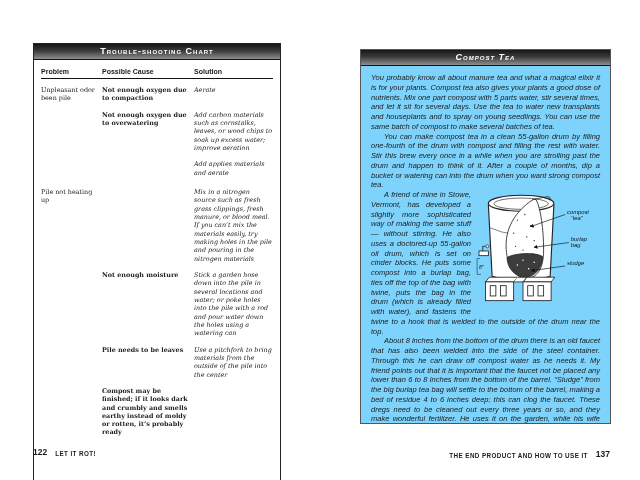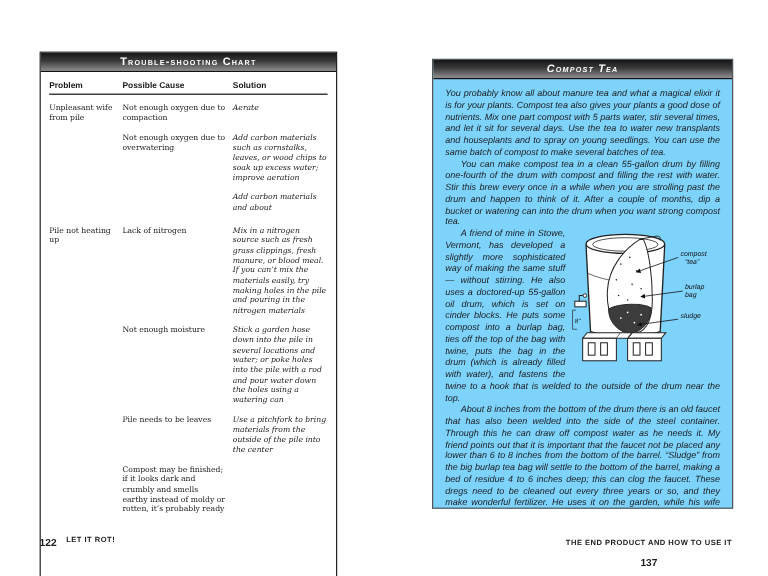--- a/index.html
+++ b/index.html
@@ -31,40 +31,40 @@
     font-weight:bold; font-size:7px; padding:3px 0 3px 0;
     border-bottom:1.5px solid #111;
   }
   .table-body { padding-top:7px; }
   .row-group {
     display:grid; grid-template-columns:55px 86px 1fr; column-gap:6px; row-gap:8px;
     margin-bottom:11px;
     font-family:"DejaVu Serif", serif; font-size:6.4px; line-height:1.3; color:#222;
   }
   .cell-problem { grid-column:1; grid-row:1; }
-  .cell-cause   { grid-column:2; }
+  .cell-cause   { grid-column:2;font-weight:bold; }
   .cell-solution{ grid-column:3;font-style:italic; }
 
   
   .right-box {
     position:absolute; left:360px; top:49px; width:251px; height:375px;
     border:1px solid #555; background:#7dd3fc; overflow:hidden;font-style:italic;
   }
   .right-text { padding:7px 10px 0 10px; font-size:7.5px; line-height:1.3; text-align:justify; color:#1b1b1b; }
   .right-text p { margin:0; }
   .right-text p.indented { text-indent:13px; }
   .figure-float { float:right; width:124px; margin:2px 0 2px 5px; }
   .figure-float svg { display:block; width:124px; height:118px; }
 
   
   .footer-left {
-    position:absolute; left:33px; top:447px; display:flex; align-items:flex-start; gap:8px;
+    position:absolute; left:33px; top:447px; display:flex; align-items:flex-end; gap:8px;
   }
   .footer-right {
-    position:absolute; right:30px; top:449px; display:flex; align-items:center; gap:8px;flex-direction:column;
+    position:absolute; right:30px; top:449px; display:flex; align-items:flex-end; gap:8px;
   }
   .folio { font-weight:bold; font-size:8.5px; }
   .running-head { font-weight:bold; font-size:6.3px; letter-spacing:0.4px; }
 </style>
 </head>
 <body>
 
 <div class="spread">
 
   <div class="left-table">
@@ -73,31 +73,30 @@
     </div>
     <div class="table-inner">
       <div class="col-headers">
         <span>Problem</span>
         <span>Possible Cause</span>
         <span>Solution</span>
       </div>
       <div class="table-body">
 
         <div class="row-group">
-          <div class="cell-problem">Unpleasant wife from pile</div>
+          <div class="cell-problem">Unpleasant odor been pile</div>
           <div class="cell-cause">Not enough oxygen due to compaction</div>
           <div class="cell-solution">Aerate</div>
           <div class="cell-cause">Not enough oxygen due to overwatering</div>
           <div class="cell-solution">Add carbon materials such as cornstalks, leaves, or wood chips to soak up excess water; improve aeration</div>
-          <div class="cell-solution">Add carbon materials and about</div>
+          <div class="cell-solution">Add applies materials and aerate</div>
         </div>
 
         <div class="row-group">
           <div class="cell-problem">Pile not heating up</div>
-          <div class="cell-cause">Lack of nitrogen</div>
           <div class="cell-solution">Mix in a nitrogen source such as fresh grass clippings, fresh manure, or blood meal. If you can’t mix the materials easily, try making holes in the pile and pouring in the nitrogen materials</div>
           <div class="cell-cause">Not enough moisture</div>
           <div class="cell-solution">Stick a garden hose down into the pile in several locations and water; or poke holes into the pile with a rod and pour water down the holes using a watering can</div>
           <div class="cell-cause">Pile needs to be leaves</div>
           <div class="cell-solution">Use a pitchfork to bring materials from the outside of the pile into the center</div>
           <div class="cell-cause">Compost may be finished; if it looks dark and crumbly and smells earthy instead of moldy or rotten, it’s probably ready</div>
           <div class="cell-solution"></div>
         </div>
 
       </div>

